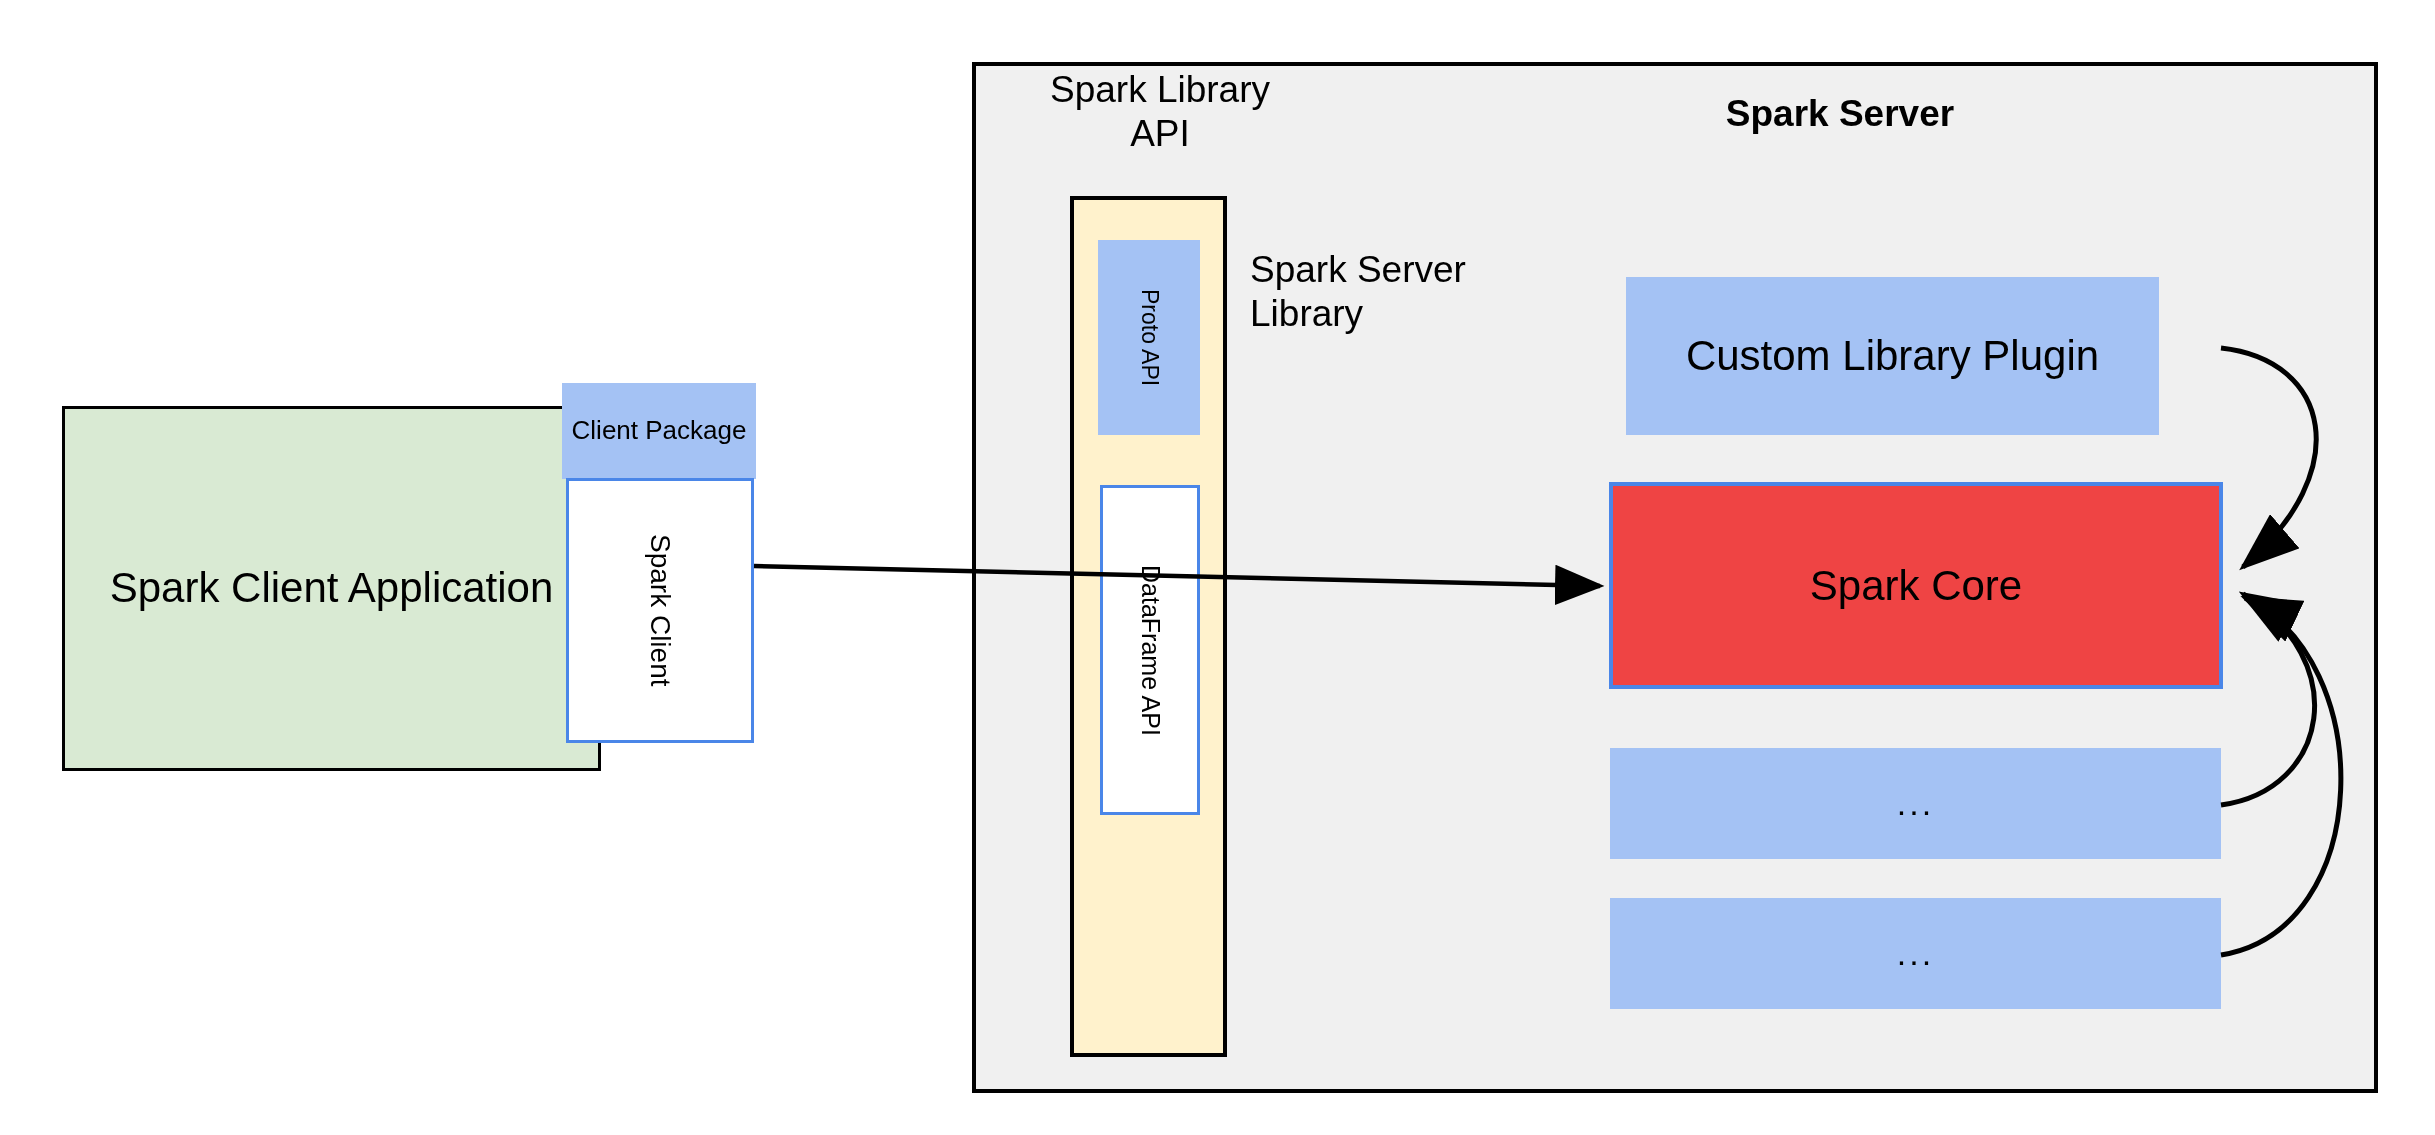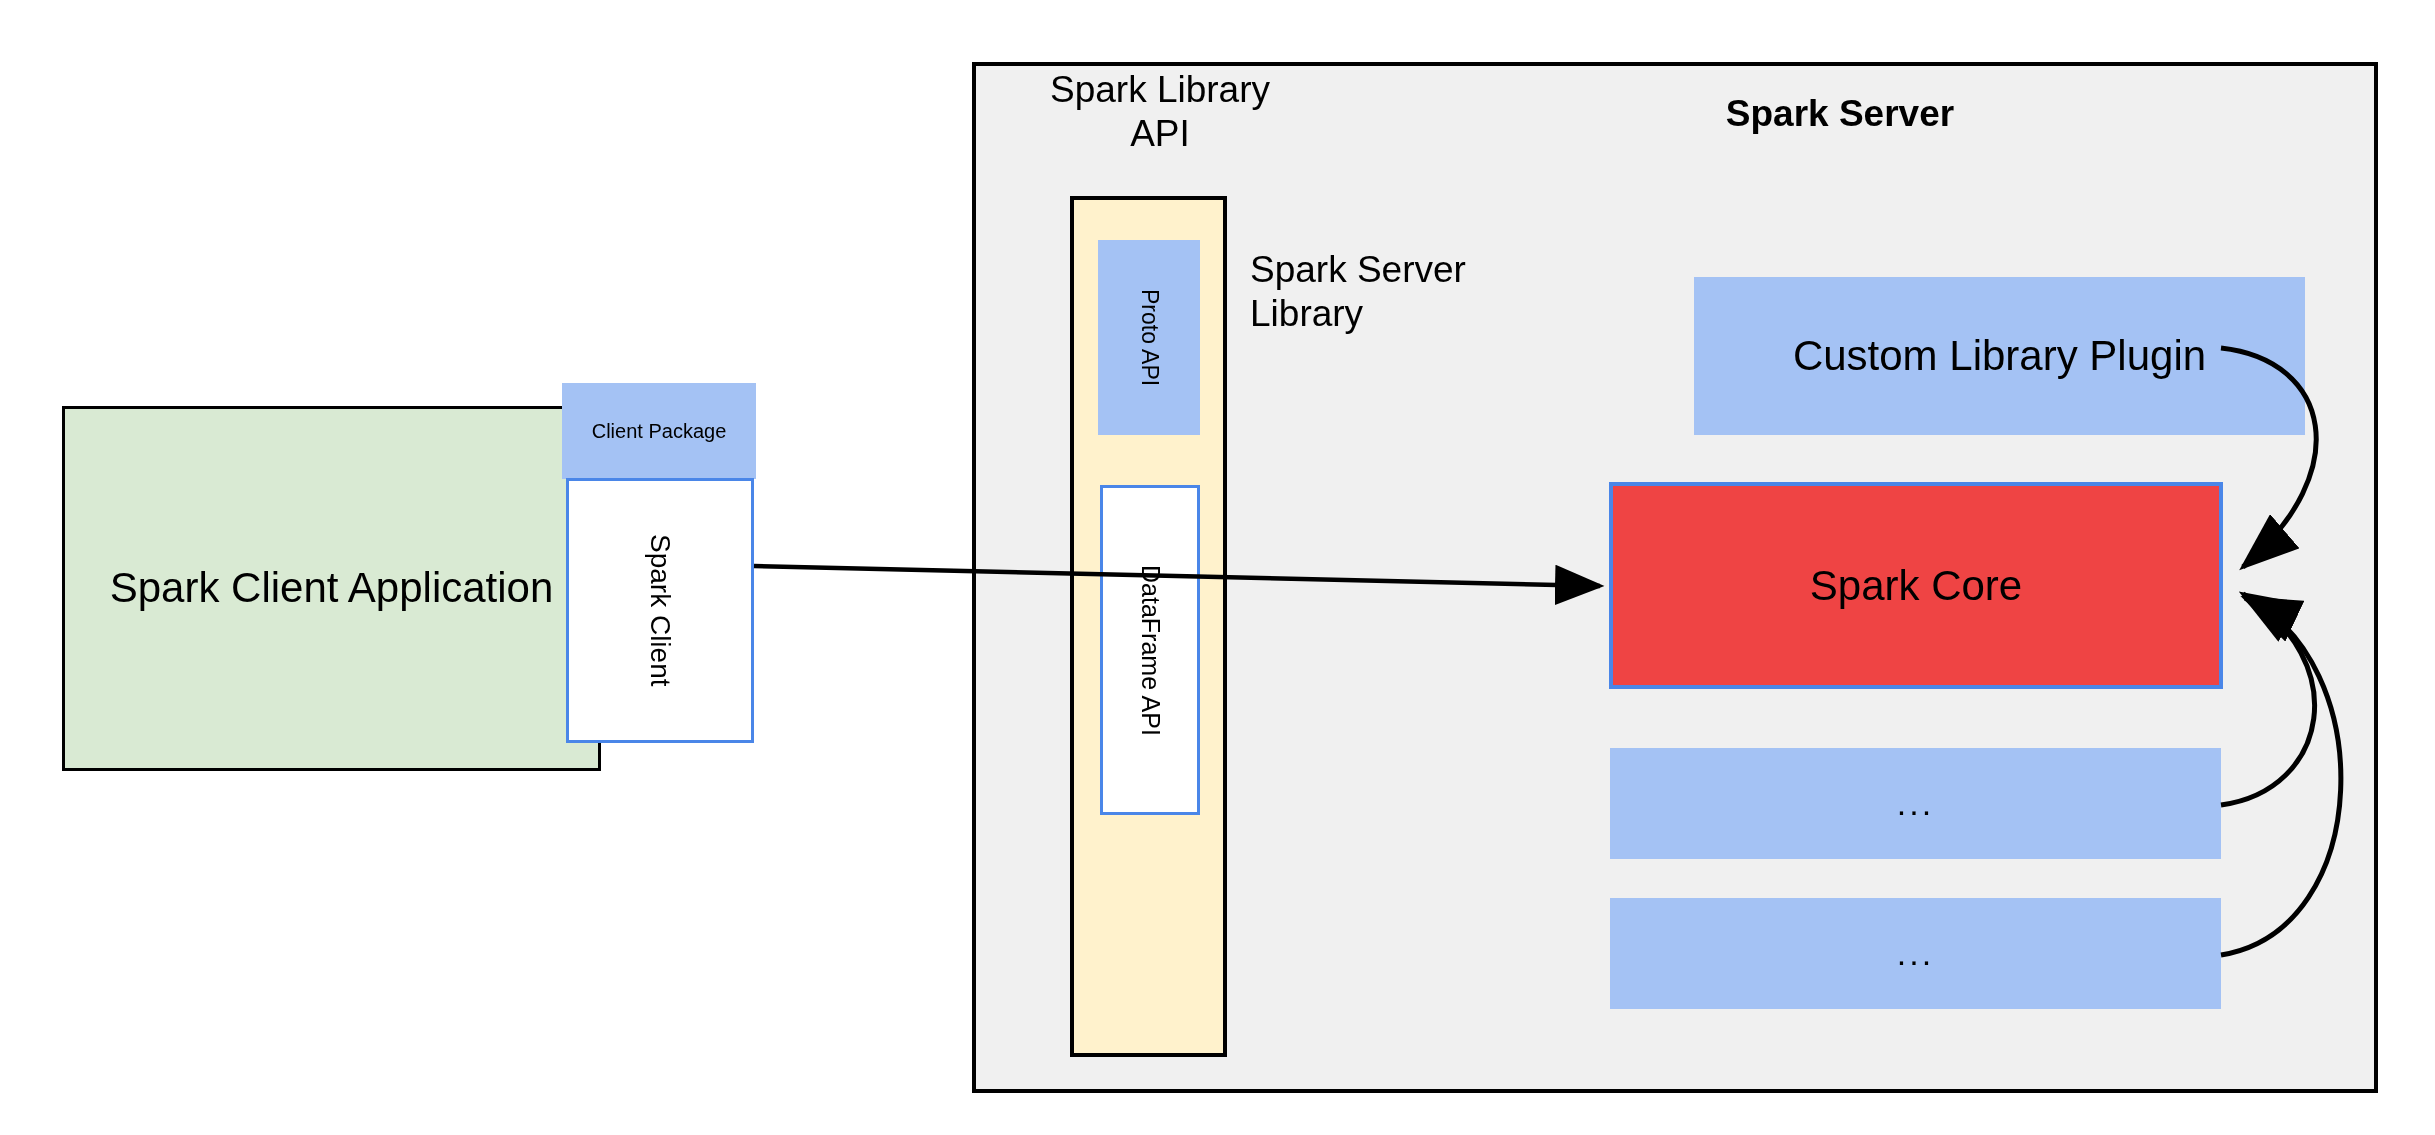--- a/index.html
+++ b/index.html
@@ -42,21 +42,21 @@
     border: 3px solid #000000;
     font-size: 42px;
     line-height: 1.2;
     margin-top: 28px;
   }
   #client-package-box {
     left: 562px; top: 383px;
     width: 194px; height: 96px;
     background: #A4C2F4;
     border: 1px solid #A4C2F4;
-    font-size: 20px;
+    font-size: 26px;
     line-height: 1.22;
   }
   #spark-client-box {
     left: 566px; top: 478px;
     width: 188px; height: 265px;
     background: #FFFFFF;
     border: 3px solid #4A86E8;
     font-size: 28px;
   }
   .vtext {
@@ -108,22 +108,22 @@
   #dataframe-api-box {
     left: 1100px; top: 485px;
     width: 100px; height: 330px;
     background: #FFFFFF;
     border: 3px solid #4A86E8;
     font-size: 25px;
   }
 
   
   #custom-library-plugin-box {
-    left: 1694px; top: 277px;
-    width: 611px; height: 158px;
+    left: 1626px; top: 277px;
+    width: 533px; height: 158px;
     background: #A4C2F4;
     border: 1px solid #A4C2F4;
     font-size: 42px;
     text-align: right;
   }
   #spark-core-box {
     left: 1609px; top: 482px;
     width: 614px; height: 207px;
     background: #ef4444;
     border: 4px solid #4A86E8;

